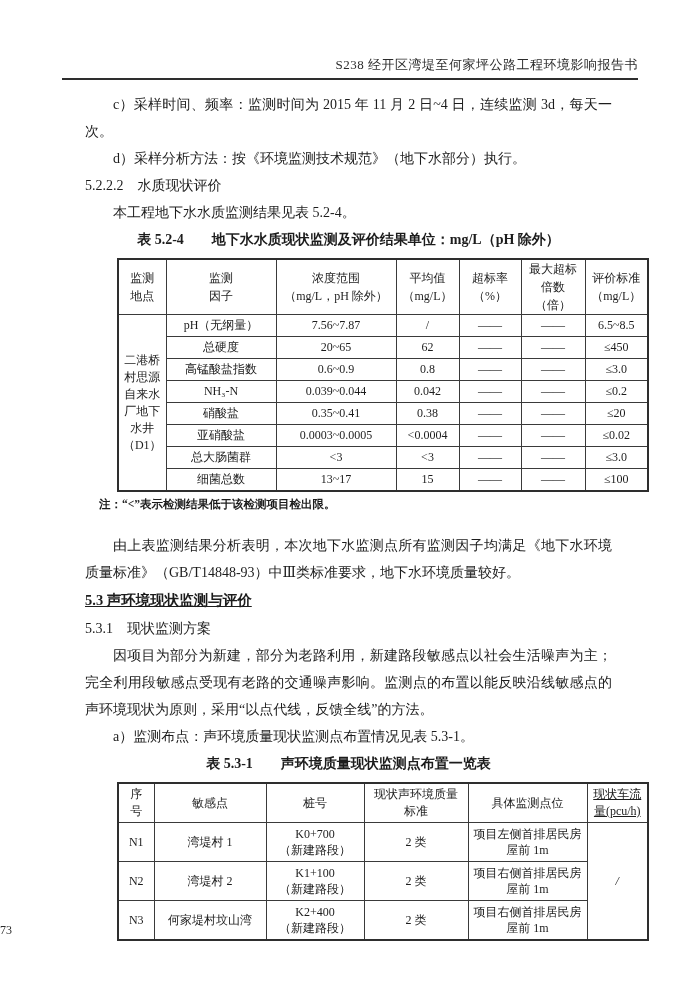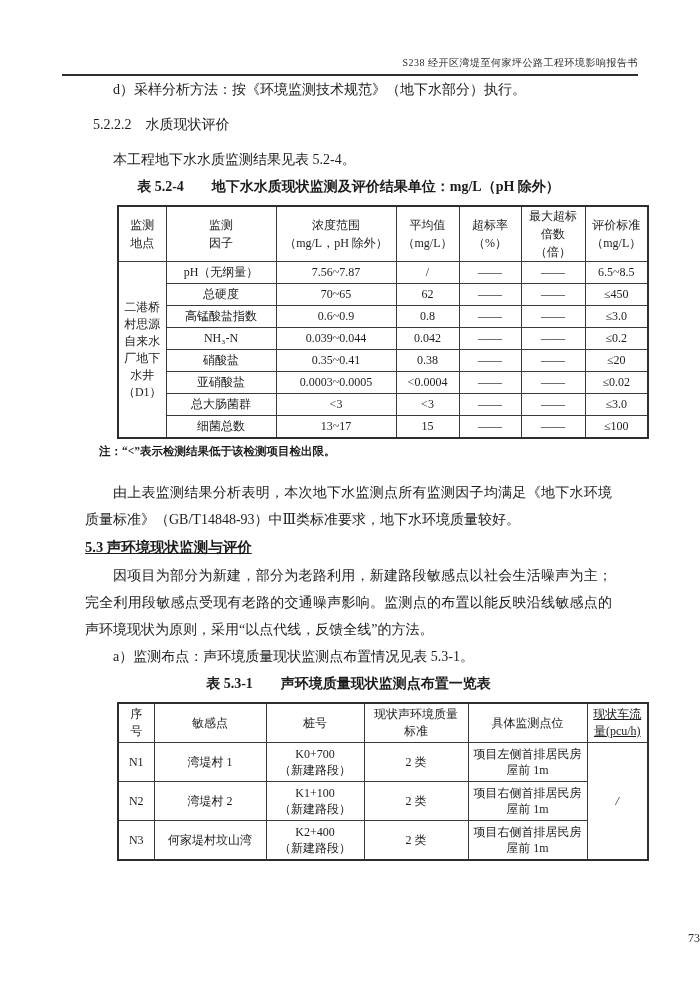--- a/index.html
+++ b/index.html
@@ -9,37 +9,37 @@
     margin:0 auto;
     background:#ffffff;
     box-sizing:border-box;
     padding:56px 62px 0 62px;
     font-family:"Liberation Serif","DejaVu Serif",serif;
     color:#1c1c1c;
   }
   
   .running-header{
     text-align:right;
-    font-size:10px;
+    font-size:13px;
     color:#2b2b2b;
     padding-bottom:4px;
     border-bottom:2px solid #2e2e2e;
     letter-spacing:.5px;
   }
   .content{margin:0 26px 0 23px;}
   p.body{
     font-size:14px;
     line-height:27px;
     margin:0;
     text-align:justify;
     text-indent:2em;
   }
   p.first{margin-top:11px;}
   .h-sub{
-    font-size:14px;line-height:27px;margin:8px;font-weight:400;
+    font-size:14px;line-height:27px;margin:0;font-weight:400;
   }
   .h-bold{
     font-size:14.5px;line-height:29px;margin:0;font-weight:700;text-decoration:underline;
   }
   .table-title{
     font-size:14px;font-weight:700;text-align:center;
     line-height:26px;margin:1px 0 5px 0;
   }
   .conc{line-height:28.5px;}
   
@@ -66,34 +66,35 @@
   #table-noise td{height:38px;line-height:16px;}
   .underline{text-decoration:underline;}
   .slash-italic{font-style:italic;}
   .note{
     font-size:11.5px;font-weight:700;line-height:19px;
     margin:3px 0 18px 14px;
   }
   .p531{line-height:29.5px;}
   .page-number{
     position:absolute;
-    bottom:44px;left:0;right:0;
-    text-align:right;
+    bottom:52px;left:0;right:0;
+    text-align:left;
     font-size:12px;color:#2b2b2b;margin-top:48px;
   }
 </style>
 </head>
 <body>
 
 <div class="page">
 
   <div class="running-header">S238 经开区湾堤至何家坪公路工程环境影响报告书</div>
 
   <div class="content">
 
+    <p class="body first">c）采样时间、频率：监测时间为 2015 年 11 月 2 日~4 日，连续监测 3d，每天一次。</p>
     <p class="body">d）采样分析方法：按《环境监测技术规范》（地下水部分）执行。</p>
 
     <h4 class="h-sub">5.2.2.2　水质现状评价</h4>
     <p class="body">本工程地下水水质监测结果见表 5.2-4。</p>
 
     <div class="table-title">表 5.2-4　　地下水水质现状监测及评价结果单位：mg/L（pH 除外）</div>
 
     <table id="table-water">
       <colgroup>
         <col style="width:48px">
@@ -132,21 +133,21 @@
 （D1）</td>
           <td>pH（无纲量）</td>
           <td>7.56~7.87</td>
           <td>/</td>
           <td>——</td>
           <td>——</td>
           <td>6.5~8.5</td>
         </tr>
         <tr>
           <td>总硬度</td>
-          <td>70~65</td>
+          <td>20~65</td>
           <td>62</td>
           <td>——</td>
           <td>——</td>
           <td>≤450</td>
         </tr>
         <tr>
           <td>高锰酸盐指数</td>
           <td>0.6~0.9</td>
           <td>0.8</td>
           <td>——</td>
@@ -194,20 +195,21 @@
           <td>≤100</td>
         </tr>
       </tbody>
     </table>
 
     <div class="note">注：“&lt;”表示检测结果低于该检测项目检出限。</div>
 
     <p class="body conc">由上表监测结果分析表明，本次地下水监测点所有监测因子均满足《地下水环境质量标准》（GB/T14848-93）中Ⅲ类标准要求，地下水环境质量较好。</p>
 
     <h3 class="h-bold">5.3 声环境现状监测与评价</h3>
+    <h4 class="h-sub">5.3.1　现状监测方案</h4>
 
     <p class="body p531">因项目为部分为新建，部分为老路利用，新建路段敏感点以社会生活噪声为主；完全利用段敏感点受现有老路的交通噪声影响。监测点的布置以能反映沿线敏感点的声环境现状为原则，采用“以点代线，反馈全线”的方法。</p>
     <p class="body">a）监测布点：声环境质量现状监测点布置情况见表 5.3-1。</p>
 
     <div class="table-title">表 5.3-1　　声环境质量现状监测点布置一览表</div>
 
     <table id="table-noise">
       <colgroup>
         <col style="width:36px">
           <col style="width:112px">

